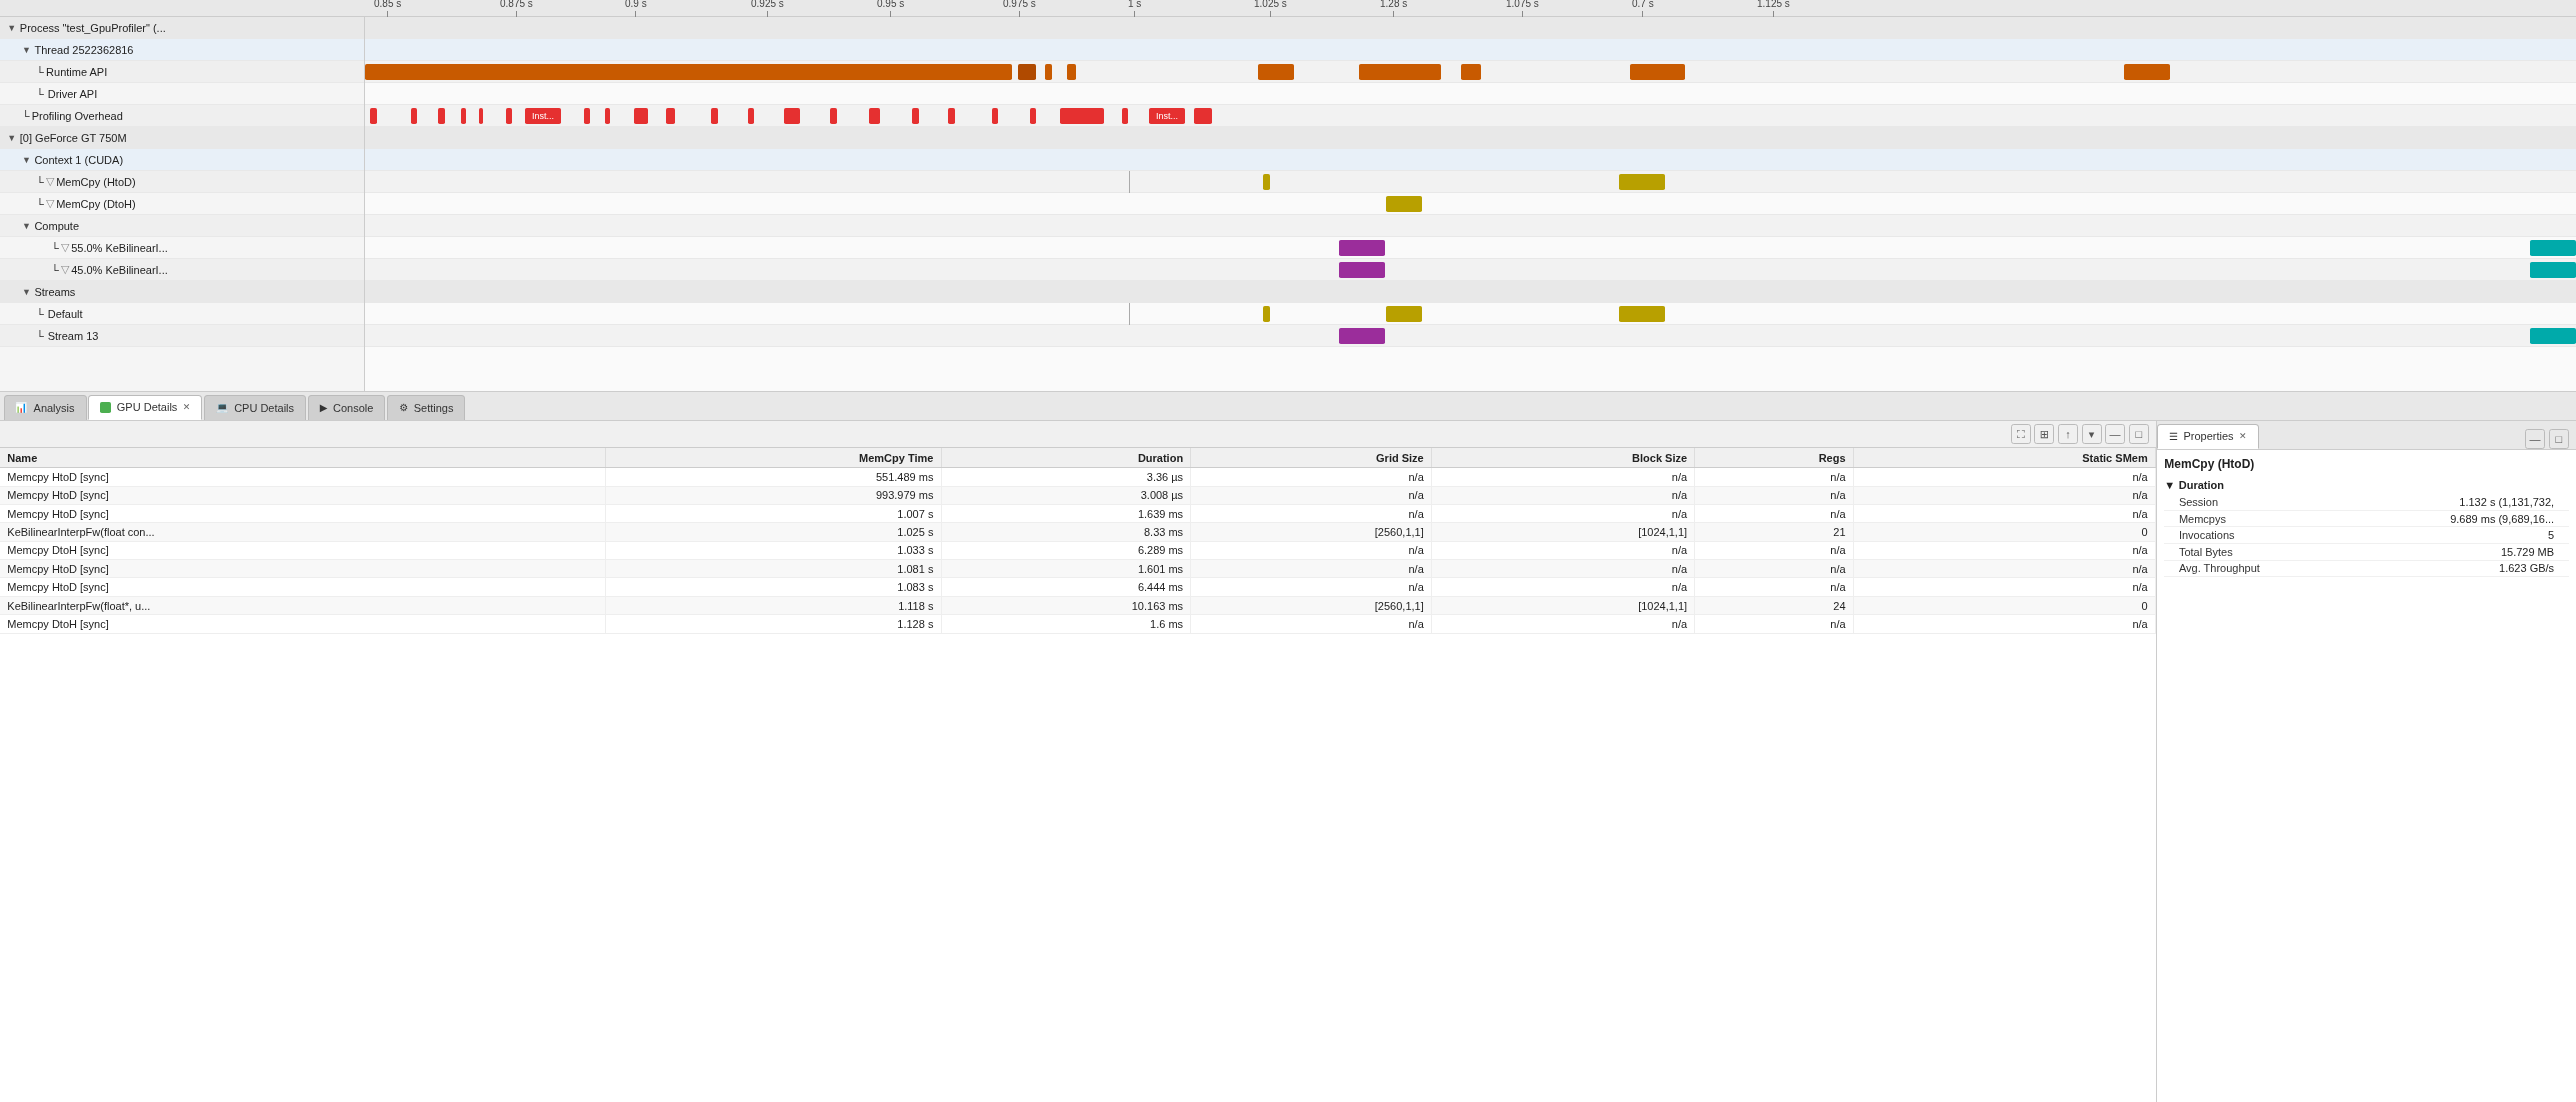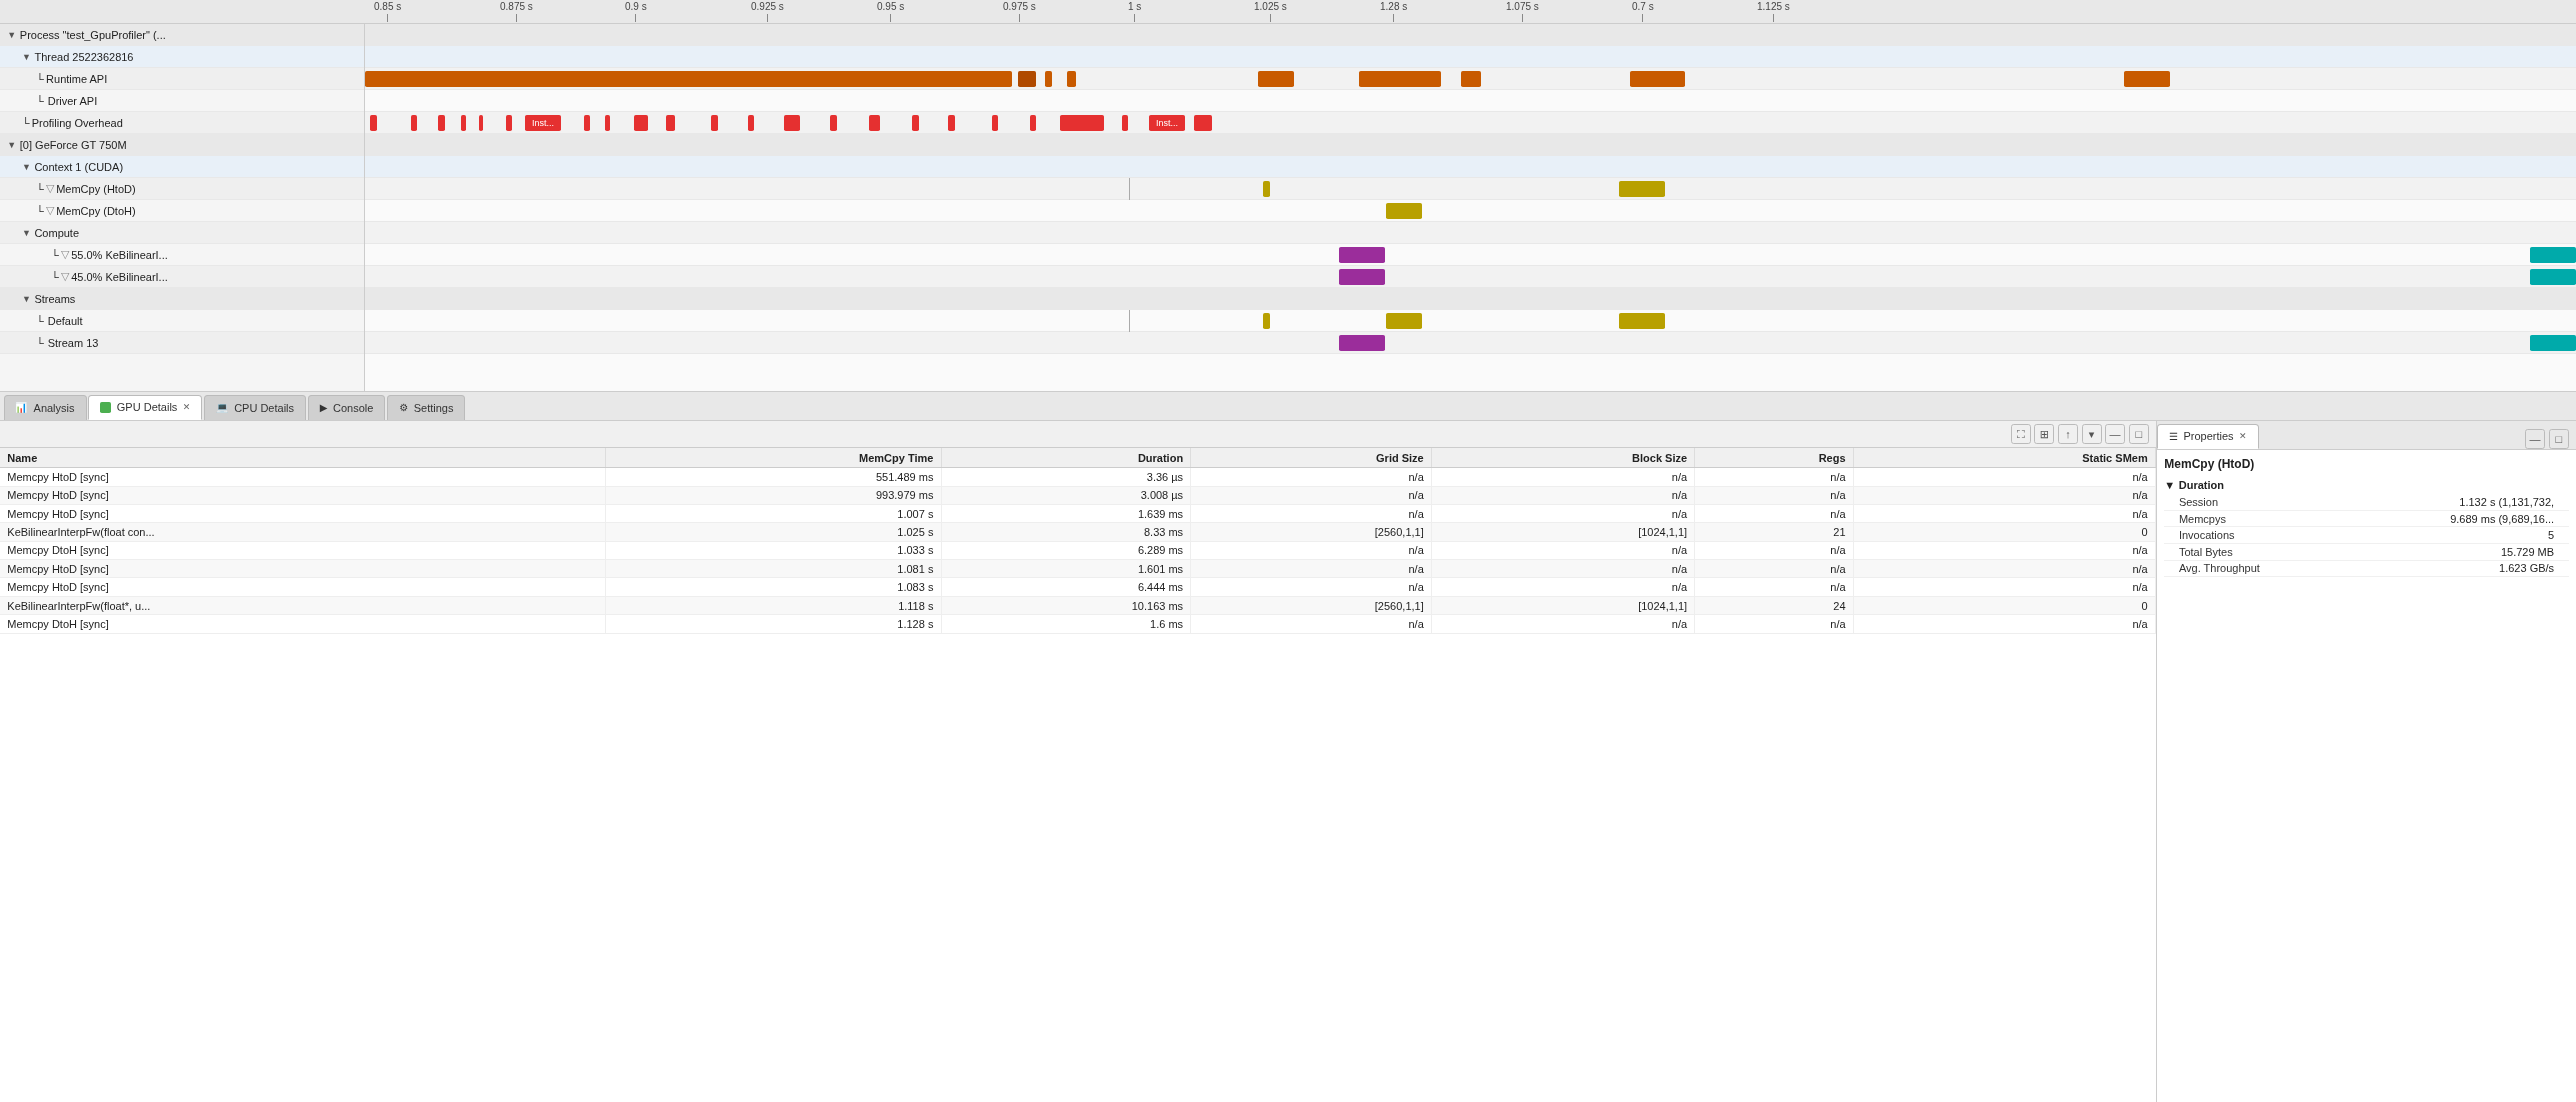--- a/index.html
+++ b/index.html
@@ -9,21 +9,21 @@
     #timeline-section {
       width: 2576px;
       height: 392px;
       background: #f0f0f0;
       display: flex;
       flex-direction: column;
       border-bottom: 0.9px solid #ccc;
     }
 
     #timeline-ruler {
-      height: 24px;
+      height: 17px;
       background: #e8e8e8;
       border-bottom: 0.9px solid #ccc;
       display: flex;
       align-items: center;
       padding-left: 365px;
       position: relative;
     }
 
     .ruler-tick {
       position: absolute;

